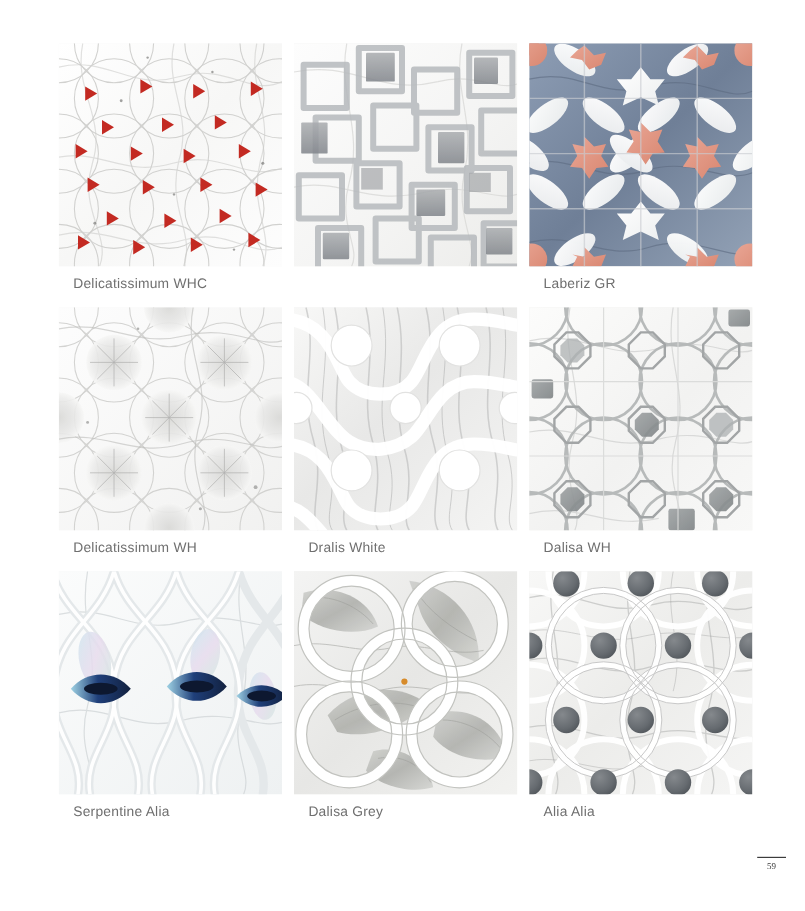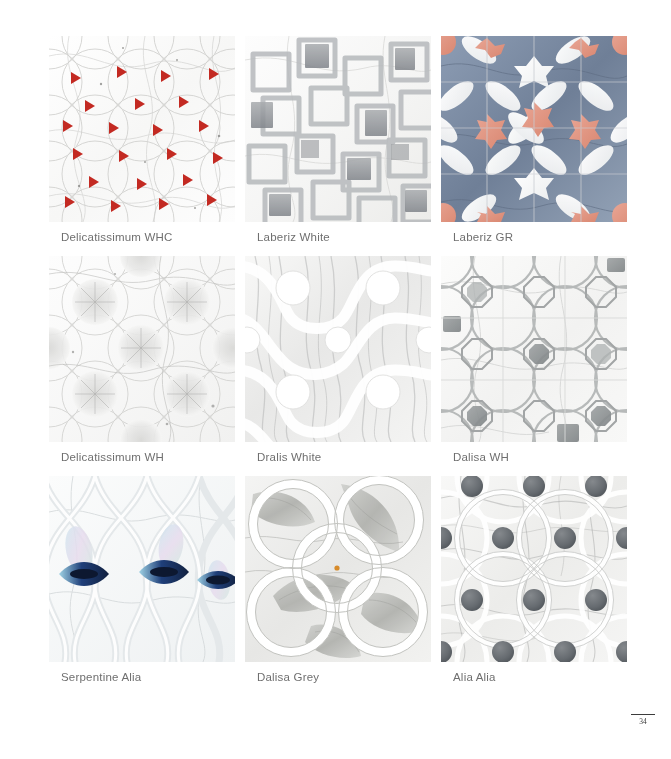--- a/index.html
+++ b/index.html
@@ -249,21 +249,20 @@
             <rect x="150" y="12" width="20" height="22" rx="1"></rect>
             <rect x="24" y="158" width="22" height="22" rx="1"></rect>
             <rect x="160" y="154" width="22" height="22" rx="1"></rect>
           </g>
           <g fill="#8d9094" opacity=".55">
             <rect x="56" y="104" width="18" height="18"></rect>
             <rect x="146" y="108" width="18" height="16"></rect>
           </g>
         </svg>
       </div>
-      <div class="caption">Laberiz White</div>
     </div>
 
     <div class="cell">
       <div class="swatch tile-ferias-gr">
         <svg width="186" height="186" viewBox="0 0 186 186">
           <defs>
             <linearGradient id="fgBlue" x1="0" y1="0" x2="1" y2="1">
               <stop offset="0%" stop-color="#8d9db4"></stop>
               <stop offset="50%" stop-color="#6f7f97"></stop>
               <stop offset="100%" stop-color="#93a2b6"></stop>
@@ -749,16 +748,16 @@
           </g>
         </svg>
       </div>
       <div class="caption">Alia Alia</div>
     </div>
 
   </div>
 
   <div class="page-number-wrap">
     <div class="page-number-rule"></div>
-    <div class="page-number">34</div>
+    <div class="page-number">59</div>
   </div>
 
 </div>
 
 </body></html>

